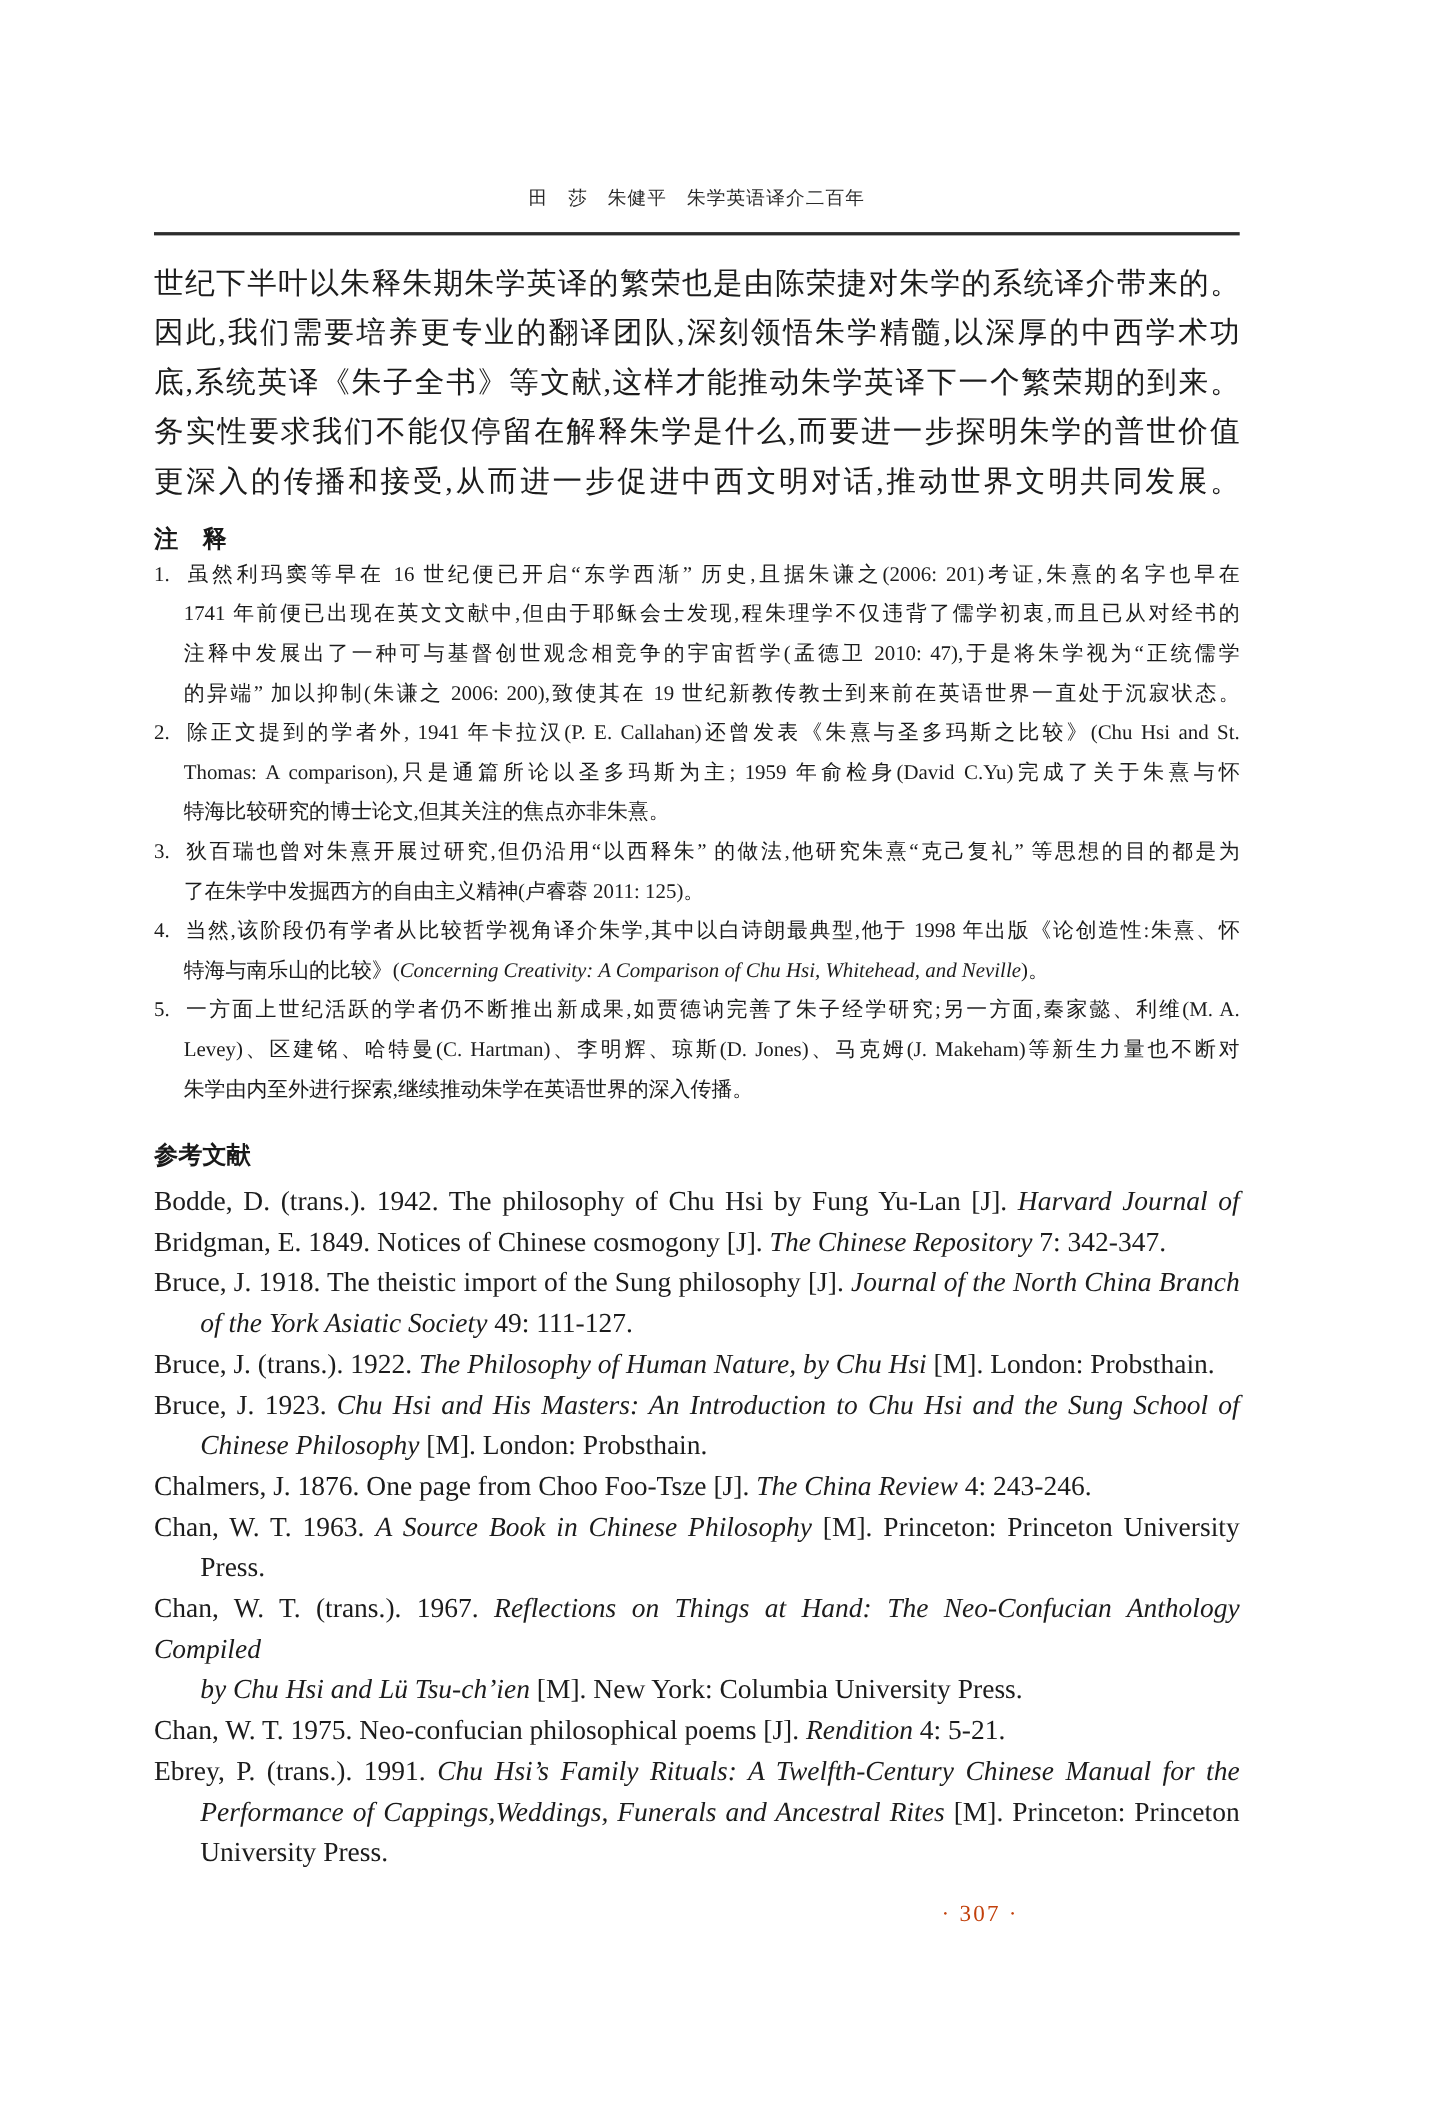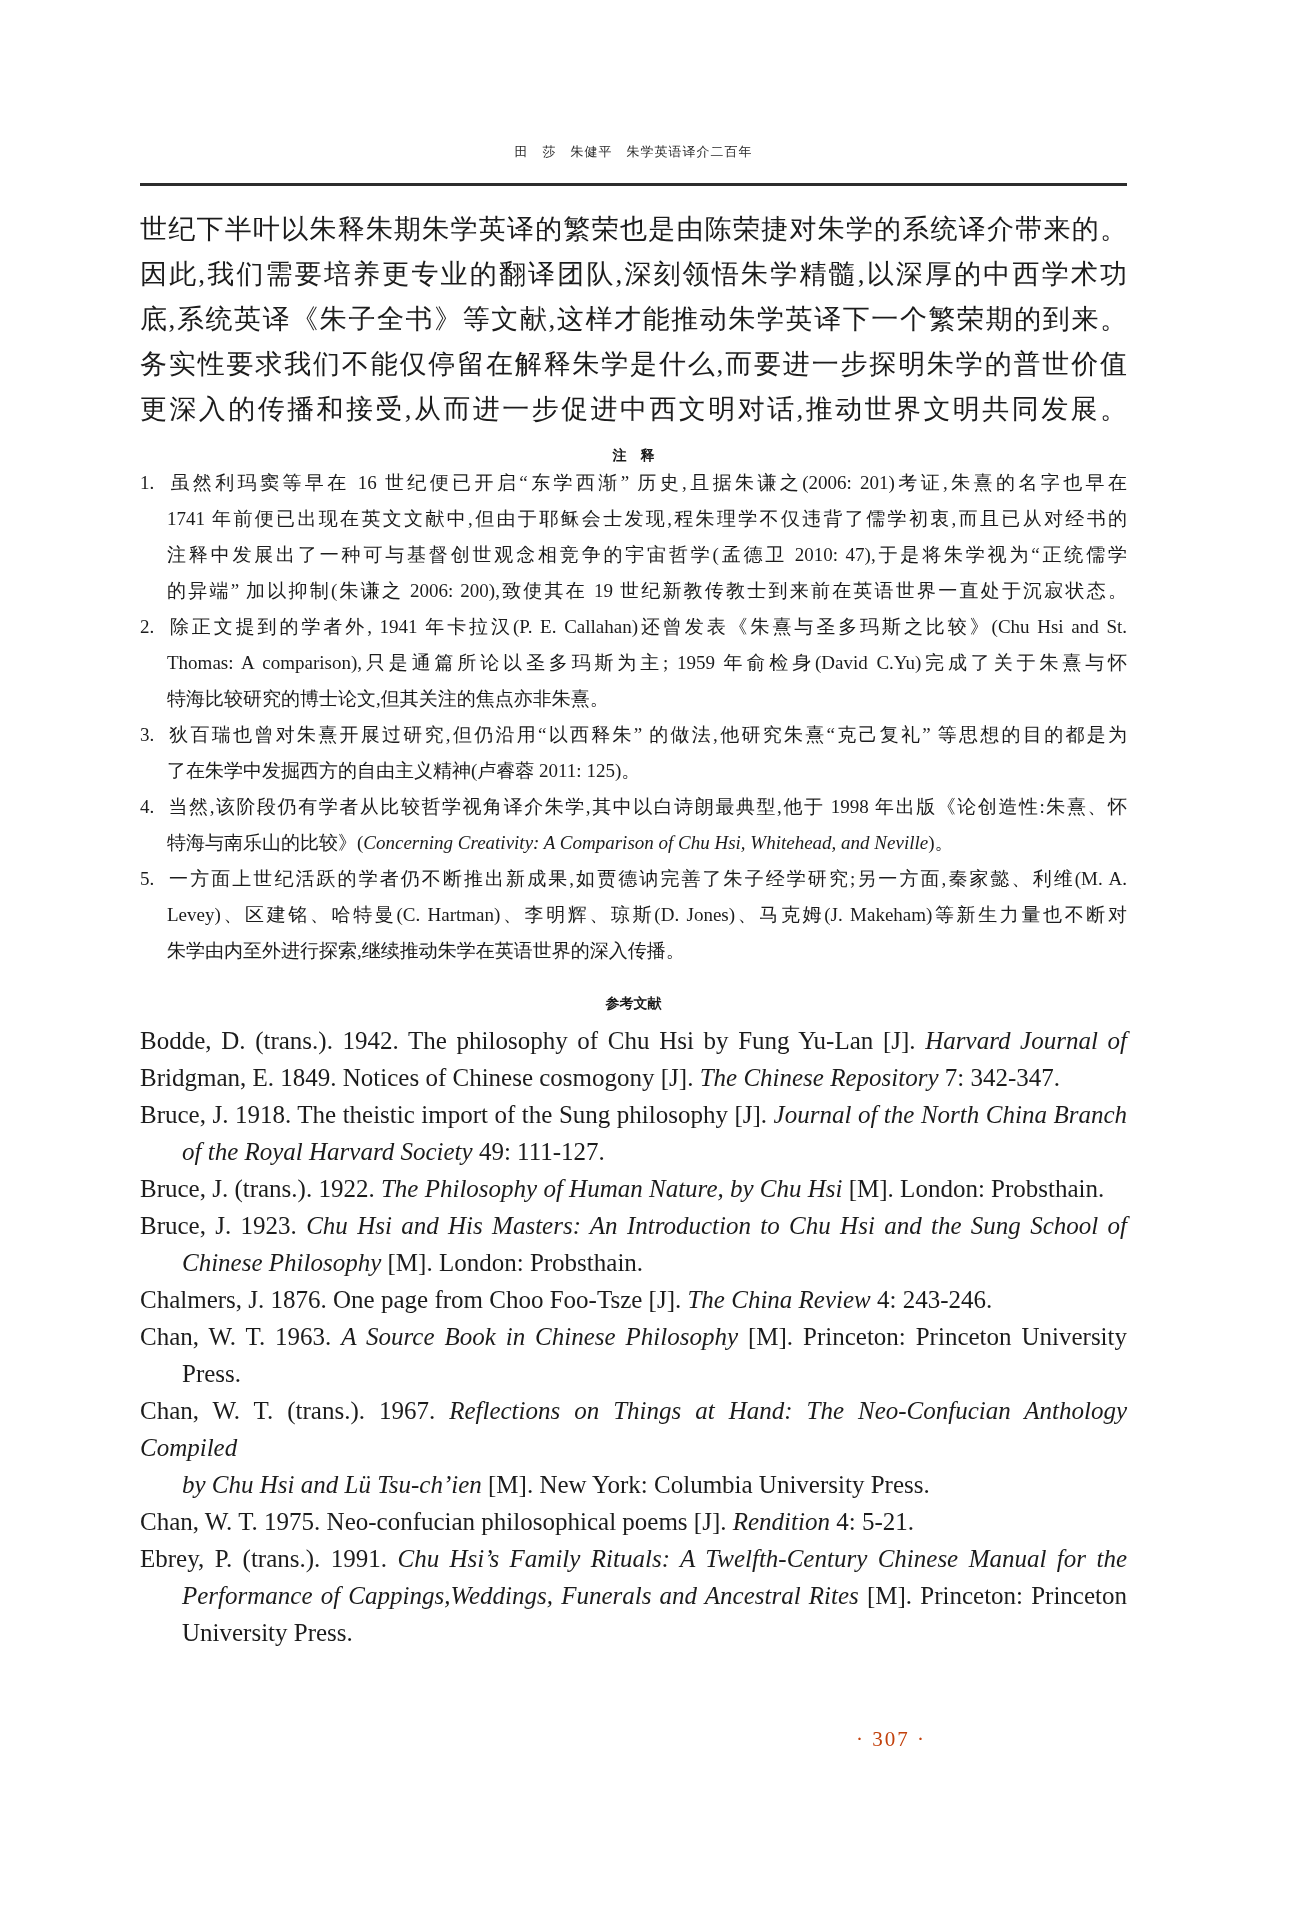--- a/index.html
+++ b/index.html
@@ -12,43 +12,43 @@
     font-family: "Liberation Serif", "DejaVu Serif", serif;
     overflow: hidden;
   }
   .content {
     margin-left: 140px;
     width: 987px;
     padding-top: 141px;
   }
   .header-title {
     text-align: center;
-    font-size: 13px;
+    font-size: 17px;
     color: #2a2a2a;
     line-height: 22px;
     letter-spacing: 1px;
+    margin-top: 28px;
   }
   .rule {
     margin-top: 20px;
     height: 3px;
     background: #2d2d2d;
   }
   .body-text {
     margin-top: 21px;
     font-size: 27px;
     line-height: 45px;
   }
   .body-line {
     text-align: justify;
     text-align-last: justify;
   }
   .sec-heading {
     font-weight: bold;
-    font-size: 14px;
-    text-align: center;
+    font-size: 22px;
     color: #191919;
   }
   .notes-heading { margin-top: 15px; }
   .notes {
     font-size: 19px;
     line-height: 36px;
   }
   .note-line.cont { padding-left: 27px; }
   .note-line.j { text-align: justify; text-align-last: justify; }
   .note-num { display: inline-block; width: 27px; }
@@ -106,21 +106,21 @@
         <div class="note-line cont j"><span>Levey)、区建铭、哈特曼(C. Hartman)、李明辉、琼斯(D. Jones)、马克姆(J. Makeham)等新生力量也不断对</span></div>
         <div class="note-line cont"><span>朱学由内至外进行探索,继续推动朱学在英语世界的深入传播。</span></div>
       </div>
 
     <div class="sec-heading refs-heading">参考文献</div>
 
     <div class="refs">
         <div class="ref-line j"><span>Bodde, D. (trans.). 1942. The philosophy of Chu Hsi by Fung Yu-Lan [J]. </span><span class="it">Harvard Journal of</span></div>
         <div class="ref-line"><span>Bridgman, E. 1849. Notices of Chinese cosmogony [J]. </span><span class="it">The Chinese Repository</span><span> 7: 342-347.</span></div>
         <div class="ref-line j"><span>Bruce, J. 1918. The theistic import of the Sung philosophy [J]. </span><span class="it">Journal of the North China Branch</span></div>
-        <div class="ref-line cont"><span class="it">of the Royal Harvard Society</span><span> 49: 111-127.</span></div>
+        <div class="ref-line cont"><span class="it">of the York Asiatic Society</span><span> 49: 111-127.</span></div>
         <div class="ref-line"><span>Bruce, J. (trans.). 1922. </span><span class="it">The Philosophy of Human Nature, by Chu Hsi</span><span> [M]. London: Probsthain.</span></div>
         <div class="ref-line j"><span>Bruce, J. 1923. </span><span class="it">Chu Hsi and His Masters: An Introduction to Chu Hsi and the Sung School of</span></div>
         <div class="ref-line cont"><span class="it">Chinese Philosophy</span><span> [M]. London: Probsthain.</span></div>
         <div class="ref-line"><span>Chalmers, J. 1876. One page from Choo Foo-Tsze [J]. </span><span class="it">The China Review</span><span> 4: 243-246.</span></div>
         <div class="ref-line j"><span>Chan, W. T. 1963. </span><span class="it">A Source Book in Chinese Philosophy</span><span> [M]. Princeton: Princeton University</span></div>
         <div class="ref-line cont"><span>Press.</span></div>
         <div class="ref-line j"><span>Chan, W. T. (trans.). 1967. </span><span class="it">Reflections on Things at Hand: The Neo-Confucian Anthology Compiled</span></div>
         <div class="ref-line cont"><span class="it">by Chu Hsi and Lü Tsu-ch’ien</span><span> [M]. New York: Columbia University Press.</span></div>
         <div class="ref-line"><span>Chan, W. T. 1975. Neo-confucian philosophical poems [J]. </span><span class="it">Rendition</span><span> 4: 5-21.</span></div>
         <div class="ref-line j"><span>Ebrey, P. (trans.). 1991. </span><span class="it">Chu Hsi’s Family Rituals: A Twelfth-Century Chinese Manual for the</span></div>

